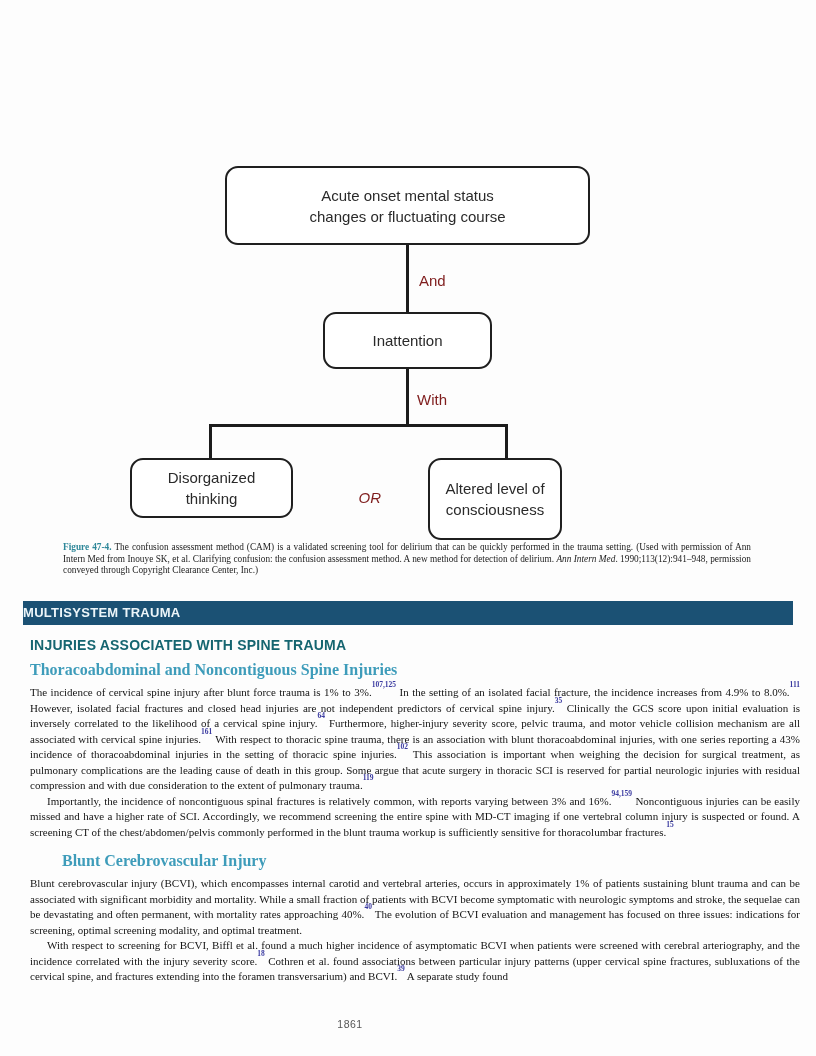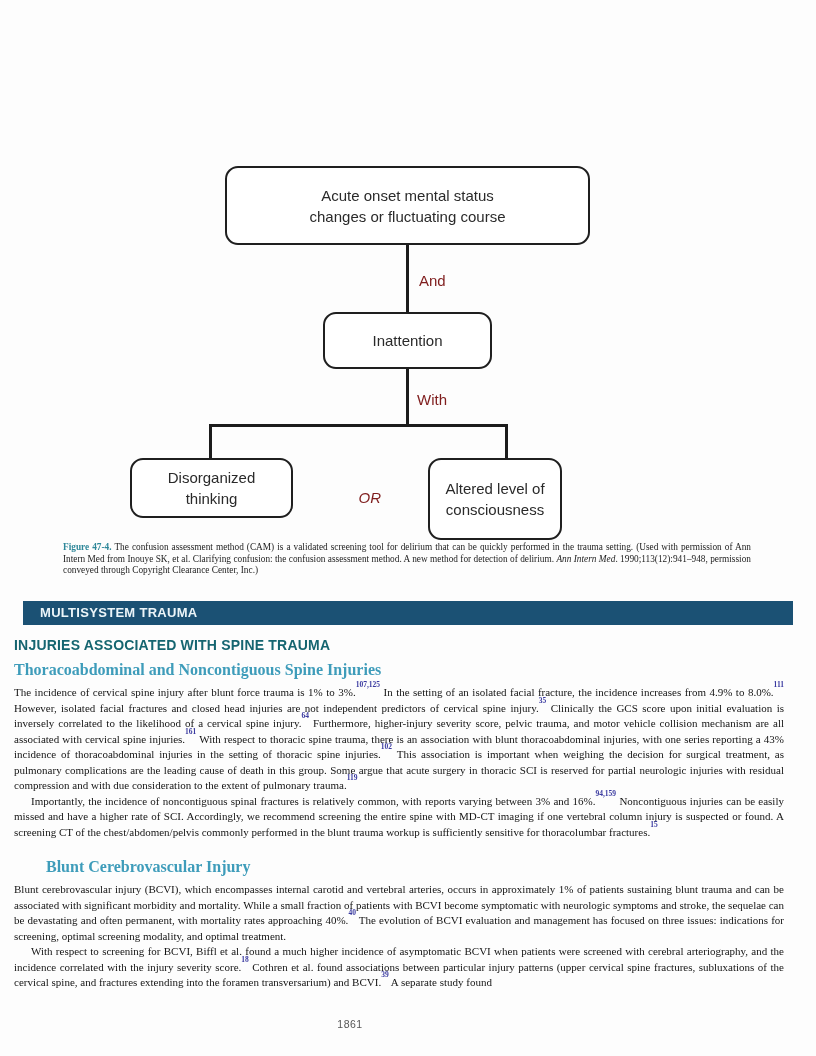--- a/index.html
+++ b/index.html
@@ -45,32 +45,32 @@
     font-size:9.3px; line-height:11.6px; text-align:justify; color:#1c1c1c;
   }
   .caption .label { color:var(--caption-label); font-weight:bold; }
   .caption .italic, .italic { font-style:italic; }
 
   
   .banner {
     position:absolute; left:23px; top:601px; width:770px; height:24px;
     background:var(--banner-bg); color:var(--banner-text);
     font-family:"Liberation Sans", sans-serif; font-weight:bold; font-size:13px;
-    line-height:24px; padding-left:17px; box-sizing:border-box; letter-spacing:.3px;
+    line-height:24px; box-sizing:border-box; letter-spacing:.3px;
   }
-  .article { position:absolute; left:14px; top:637px; width:770px; }
+  .article { position:absolute; left:30px; top:637px; width:770px; }
   .article h2 {
     margin:0 0 10px 0; font-family:"Liberation Sans", sans-serif;
     font-size:14px; line-height:16px; color:var(--heading-teal); letter-spacing:.2px;
   }
   .article h3 {
     margin:0 0 9px 0; font-family:Liberation Serif, serif;
     font-size:16px; line-height:13px; color:var(--subheading-teal);
   }
-  .article h3.later { margin-top:20px;padding-left:32px; }
+  .article h3.later { margin-top:14px;padding-left:32px; }
   .article p {
     margin:0; font-size:11px; line-height:15.5px; text-align:justify;
   }
   .article p.indent { text-indent:17px; }
   sup.ref {
     font-size:7.5px; line-height:0; position:relative; top:-4px;
     color:var(--citation); letter-spacing:0;font-weight:bold;
   }
 
   

